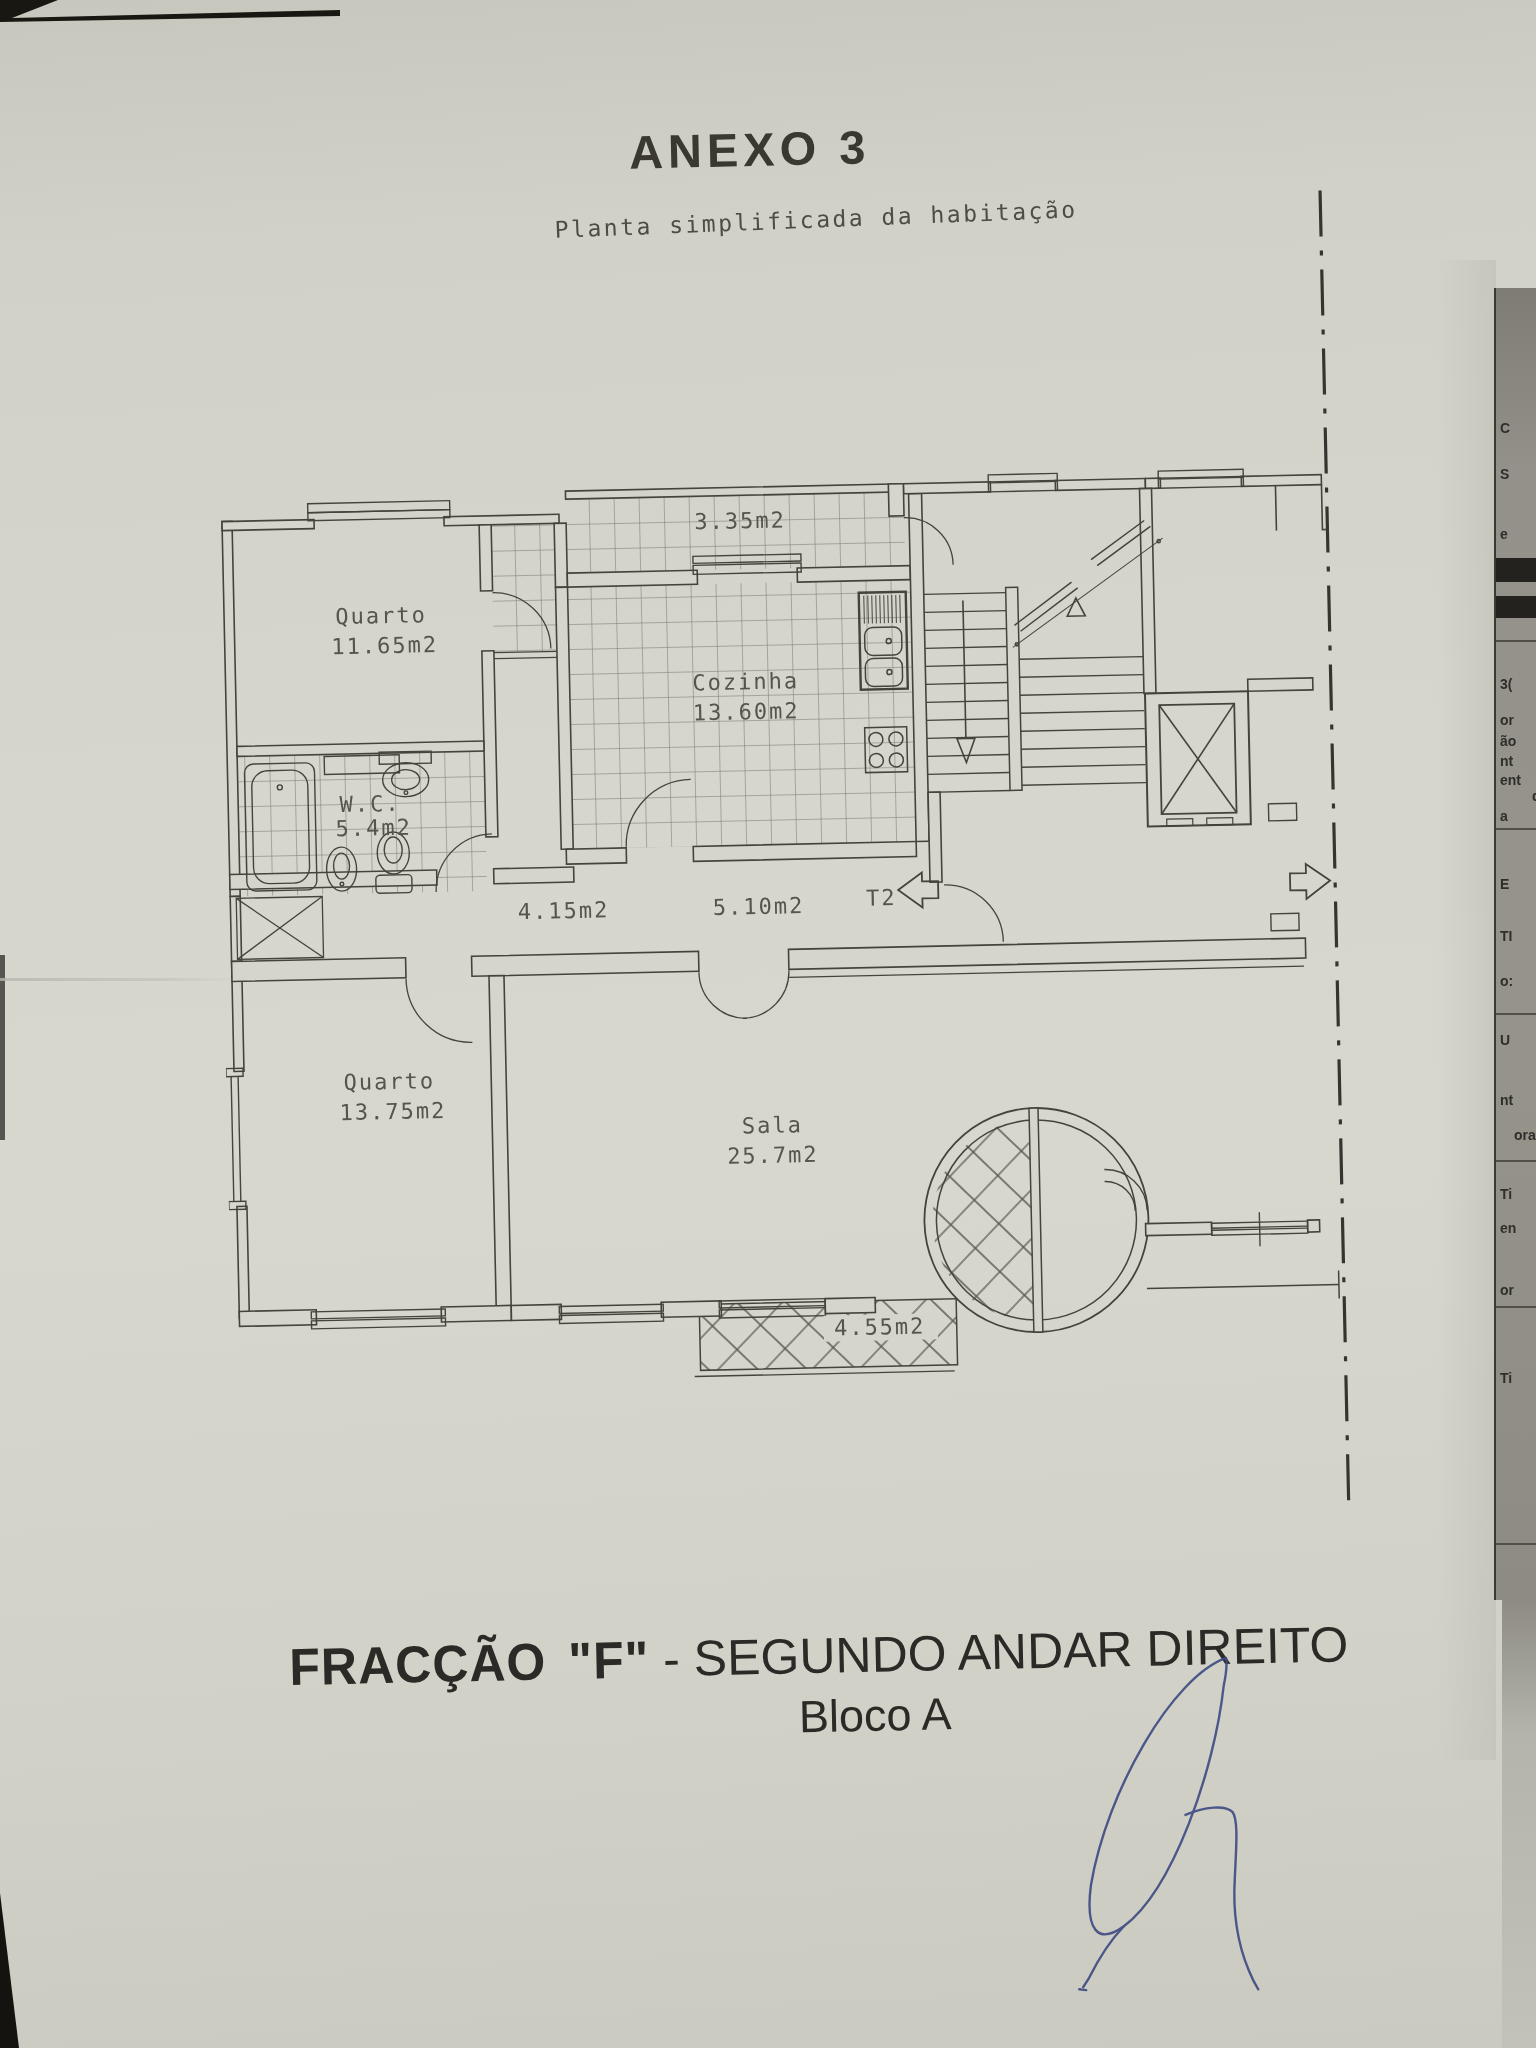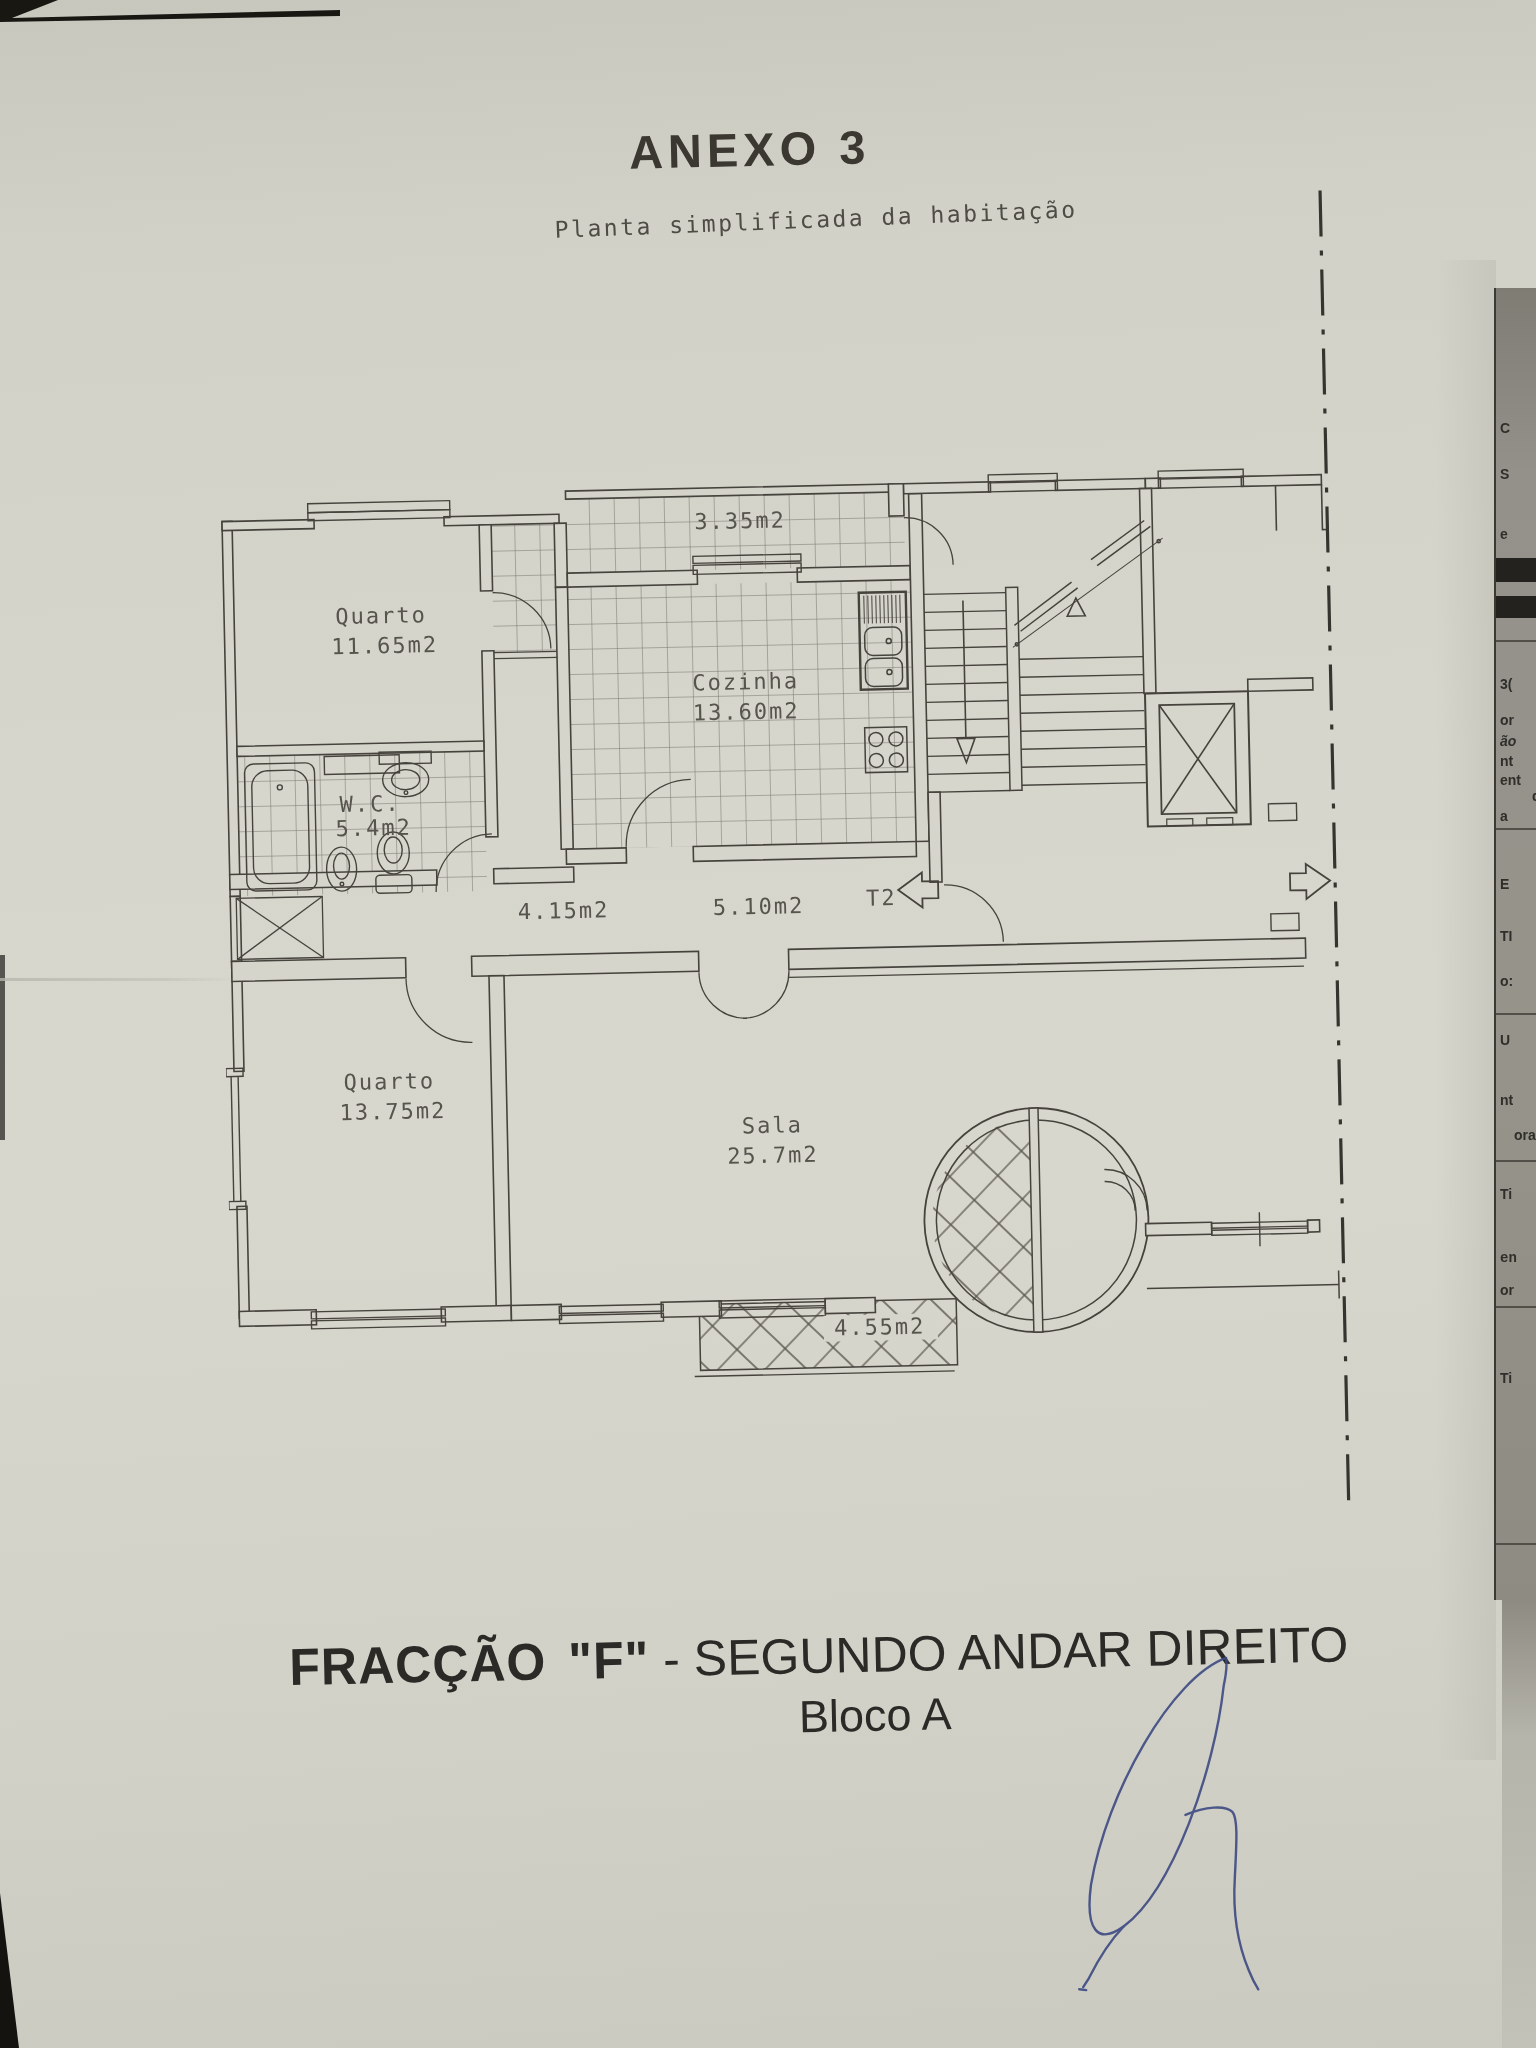--- a/index.html
+++ b/index.html
@@ -312,29 +312,29 @@
   <div class="rule" style="top:540px"></div>
   <div class="rule" style="top:725px"></div>
   <div class="rule" style="top:872px"></div>
   <div class="rule" style="top:1018px"></div>
   <div class="rule" style="top:1255px"></div>
 <span class="frag" style="top: 132px;">C</span>
     <span class="frag" style="top: 178px;">S</span>
     <span class="frag" style="top: 238px;">e</span>
     <span class="frag" style="top: 388px;">3(</span>
     <span class="frag" style="top: 424px;">or</span>
-    <span class="frag" style="top: 445px; font-style: italic;">ão</span>
+    <span class="frag" style="top: 445px;">ão</span>
     <span class="frag" style="top: 465px;">nt</span>
     <span class="frag" style="top: 484px;">ent</span>
     <span class="frag" style="top: 500px; margin-left: 32px;">do</span>
     <span class="frag" style="top: 520px;">a</span>
     <span class="frag" style="top: 588px;">E</span>
     <span class="frag" style="top: 640px;">TI</span>
     <span class="frag" style="top: 685px;">o:</span>
     <span class="frag" style="top: 744px;">U</span>
     <span class="frag" style="top: 804px;">nt</span>
     <span class="frag" style="top: 839px; margin-left: 14px;">ora</span>
     <span class="frag" style="top: 898px;">Ti</span>
-    <span class="frag" style="top: 962px; font-family: Liberation Mono, monospace;">en</span>
+    <span class="frag" style="top: 932px;">en</span>
     <span class="frag" style="top: 994px;">or</span>
     <span class="frag" style="top: 1082px;">Ti</span>
   </div>
 <div class="below-sliver"></div>
 
 </body></html>

